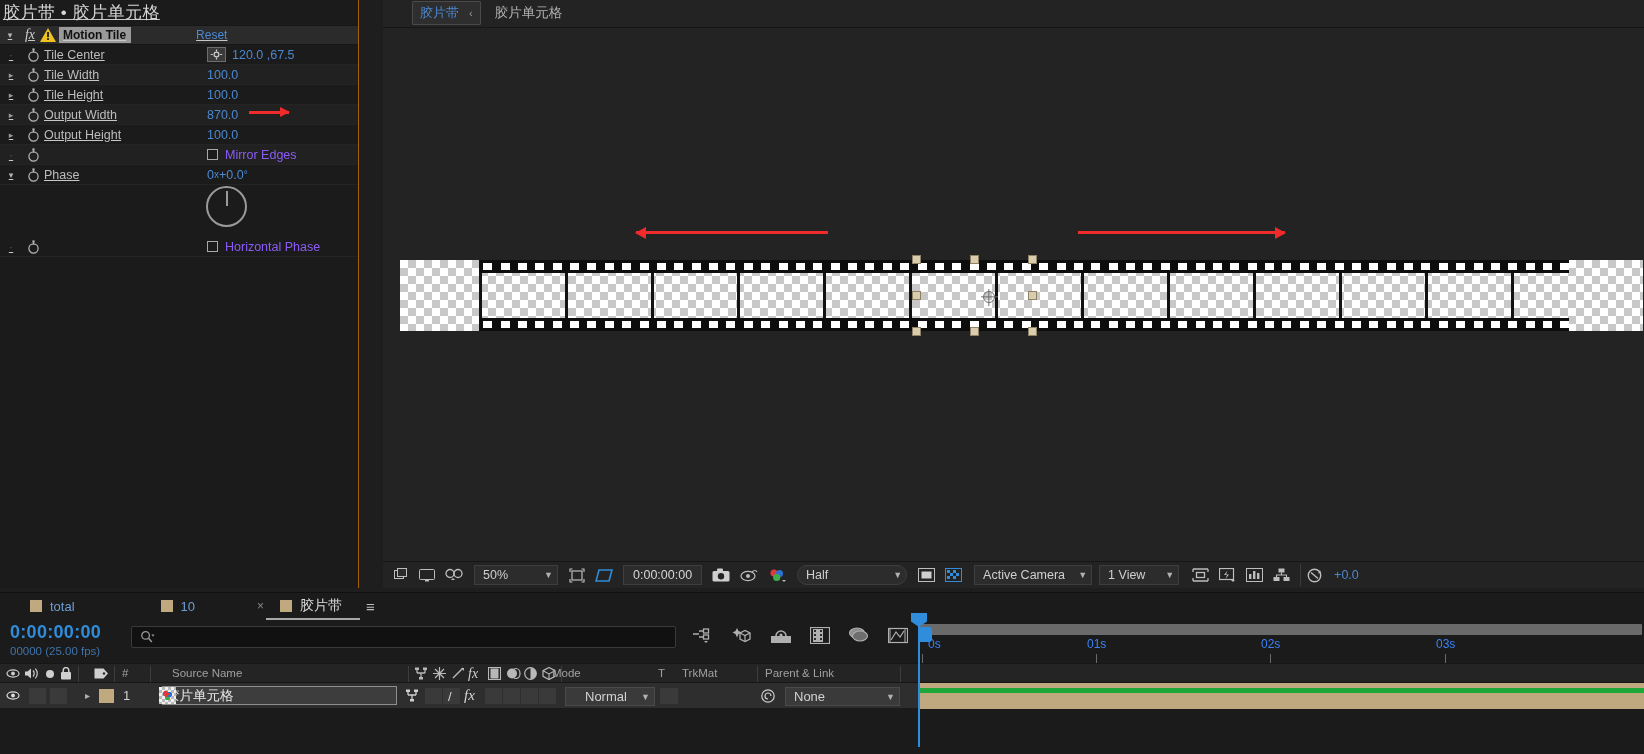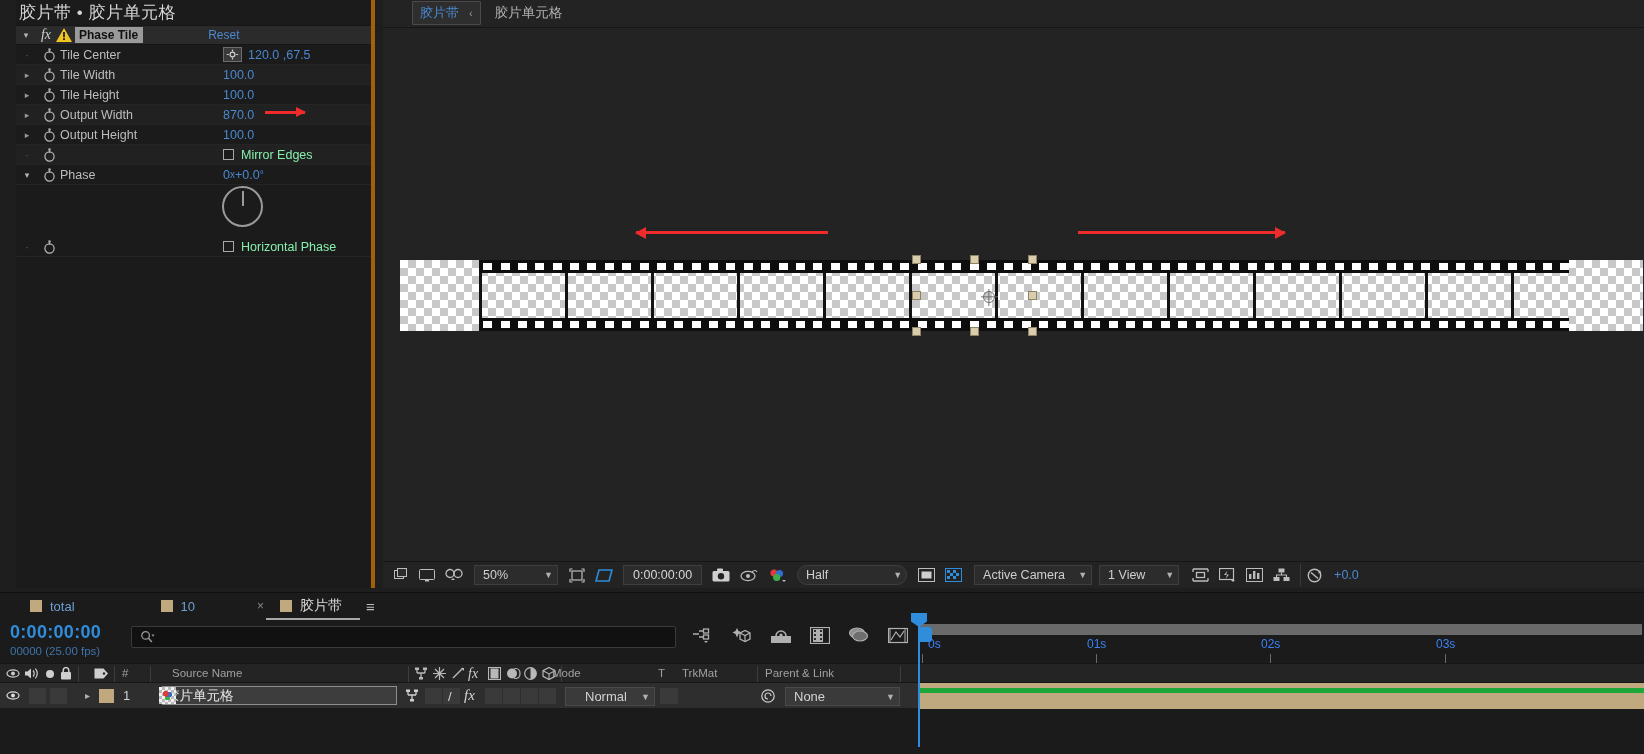--- a/index.html
+++ b/index.html
@@ -7,22 +7,22 @@
     width: 1644px; height: 754px;
     background: #1e1e1e;
     font-family: "Liberation Sans", "DejaVu Sans", sans-serif;
     overflow: hidden;
     color: #c8c8c8;
   }
   .app { position: relative; width: 1644px; height: 754px; }
 
   
   .ecp {
-    position: absolute; left: 16px; top: 0; width: 359px; height: 588px;
-    background: #1b1b1b; border-right: 4px solid #a16207;
+    position: absolute; left: 0; top: 0; width: 359px; height: 588px;
+    background: #1b1b1b; border-right: 1px solid #a16207; text-decoration: underline;
   }
   .ecp-title {
     height: 25px; line-height: 25px; padding-left: 3px;
     font-size: 17px; color: #d6d6d6; background: #1b1b1b;
     letter-spacing: .5px;
   }
   .fx-header {
     display: flex; align-items: center; height: 20px;
     background: #2b2b2b; border-top: 1px solid #161616; border-bottom: 1px solid #161616;
   }
@@ -56,21 +56,21 @@
   .pval { color: #4b88d0; font-size: 12.5px; }
   .pcomma { color: #4b88d0; font-size: 12.5px; }
   .anchor-btn {
     width: 19px; height: 15px; border: 1px solid #6e6e6e; background: #3a3a3a;
     display: inline-flex; align-items: center; justify-content: center; margin-right: 6px;
   }
   .chk {
     width: 11px; height: 11px; border: 1px solid #a8a8a8; background: #1b1b1b;
     display: inline-block; margin-right: 7px; vertical-align: -1px;
   }
-  .chk-label { color: #86efac; font-size: 12.5px; }
+  .chk-label { color: #8b5cf6; font-size: 12.5px; }
   .phase-dial {
     position: absolute; left: 206px; top: 186px;
     width: 41px; height: 41px; border: 2px solid #9a9a9a; border-radius: 50%;
   }
   .phase-dial::after {
     content: ''; position: absolute; left: 50%; top: 3px; width: 2px; height: 15px;
     background: #9a9a9a; transform: translateX(-50%);
   }
   .red-arrow-ec {
     position: absolute; left: 249px; top: 111px; width: 40px; height: 3px;
@@ -276,21 +276,21 @@
     <div class="fx-header">
       <span class="tw">▾</span>
       <span class="fx-glyph">fx</span>
       <span class="warn-icon">
         <svg width="16" height="14" viewBox="0 0 16 14">
           <polygon points="8,0 16,14 0,14" fill="#f0c420"></polygon>
           <rect x="7.1" y="4" width="1.8" height="5.2" fill="#1b1b1b"></rect>
           <rect x="7.1" y="10.2" width="1.8" height="1.8" fill="#1b1b1b"></rect>
         </svg>
       </span>
-      <span class="fx-name">Phase Tile</span>
+      <span class="fx-name">Motion Tile</span>
       <span class="fx-reset">Reset</span>
     </div>
 
     <div class="prow prowwrap">
       <span class="dot">·</span>
       <span class="stopwatch">
         <svg width="13" height="14" viewBox="0 0 13 14">
             <circle cx="6.5" cy="8.5" r="4.6" fill="none" stroke="#b9b9b9" stroke-width="1.2"></circle>
             <rect x="5.4" y="0.4" width="2.2" height="2.3" fill="#b9b9b9"></rect>
             <rect x="5.9" y="2.6" width="1.2" height="2" fill="#b9b9b9"></rect>

